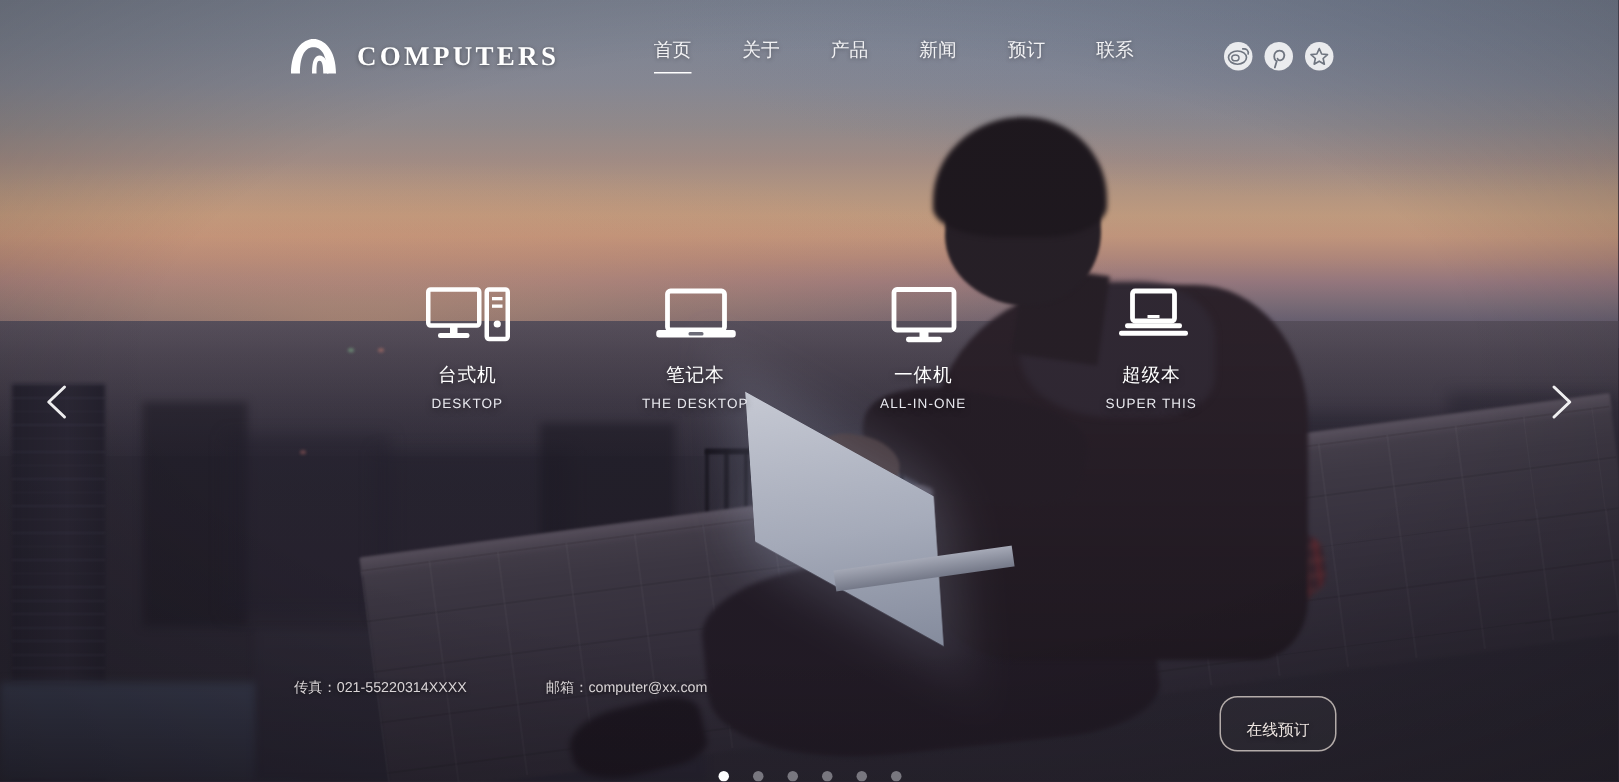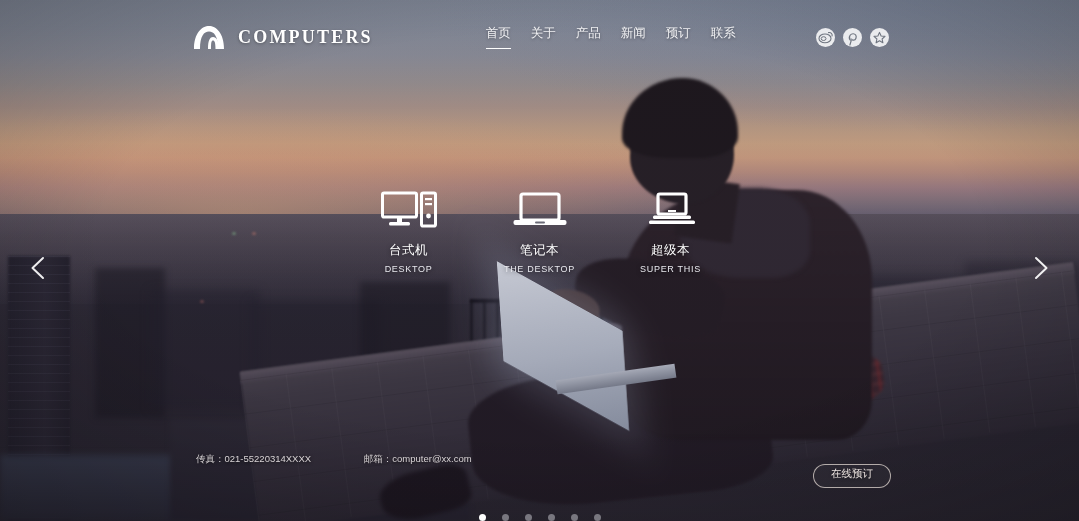--- a/index.html
+++ b/index.html
@@ -220,42 +220,42 @@
     display:flex; align-items:center; z-index:20;
   }
   .brand { display:flex; align-items:center; margin-left:192px; }
   .brand-mark { width:36px; height:26px; }
   .brand-text {
     color:#fff; font-size:18px; font-weight:bold; letter-spacing:2.2px;
     margin-left:10px; font-family:"Liberation Serif","DejaVu Serif",serif;
     text-shadow:0 1px 3px rgba(0,0,0,.35);
   }
 
-  .nav { display:flex; align-items:center; margin-left:113px; gap:20px; }
+  .nav { display:flex; align-items:center; margin-left:63px; gap:34px; }
   .nav-item {
     position:relative; color:#f2f2f4; font-size:12.5px;
     padding-bottom:7px; cursor:pointer; white-space:nowrap;
     text-shadow:0 1px 3px rgba(0,0,0,.35);
   }
   .nav-item.active::after {
     content:""; position:absolute; left:0; right:0; bottom:0;
     height:1.5px; background:#fff;
   }
 
   .socials { display:flex; align-items:center; gap:8px; margin-left:auto; margin-right:190px; }
   .soc {
     width:19px; height:19px; border-radius:50%;
     background:rgba(255,255,255,.85);
     display:flex; align-items:center; justify-content:center; cursor:pointer;
   }
 
   
   .products {
     position:absolute; left:0; top:186px; width:100%;
-    display:flex; justify-content:center; gap:36px; z-index:15;
+    display:flex; justify-content:center; gap:57px; z-index:15;
   }
   .prod { width:95px; text-align:center; cursor:pointer; }
   .prod-ico { height:48px; display:flex; align-items:center; justify-content:center; }
   .prod-cn {
     color:#fff; font-size:12.5px; margin-top:8px; letter-spacing:.5px;
     text-shadow:0 1px 4px rgba(0,0,0,.5);
   }
   .prod-en {
     color:#e8e8ee; font-size:9px; margin-top:5px; letter-spacing:.7px;
     text-shadow:0 1px 4px rgba(0,0,0,.5);
@@ -273,21 +273,21 @@
     position:absolute; left:196px; top:452px; z-index:18;
     color:#d9d4d6; font-size:9.5px; line-height:14.5px;
     text-shadow:0 1px 3px rgba(0,0,0,.6);
   }
   .contact div { white-space:nowrap; }
   .contact .mail { margin-left:34px;padding-left:16px; }
 
   .book-btn {
     position:absolute; right:188px; top:464px; z-index:18;
     border:1px solid rgba(226,216,210,.75); border-radius:12px;
-    color:#ece4e0; font-size:10.5px; padding:2px 17px 6px;
+    color:#ece4e0; font-size:10.5px; padding:15px 17px 6px;
     background:rgba(255,255,255,.03); cursor:pointer; white-space:nowrap;
     text-shadow:0 1px 3px rgba(0,0,0,.5);
   }
 
   .dots {
     position:absolute; left:0; bottom:0px; width:100%;
     display:flex; justify-content:center; gap:16px; z-index:18;
   }
   .dot {
     width:7px; height:7px; border-radius:50%;
@@ -421,20 +421,31 @@
         <svg viewBox="0 0 56 42" width="56" height="42">
           <rect x="9" y="5" width="38" height="26" rx="2" fill="none" stroke="#fff" stroke-width="3.2"></rect>
           <rect x="1.5" y="31" width="53" height="5" rx="2" fill="#fff"></rect>
           <rect x="23" y="32.4" width="10" height="2.2" rx="1" fill="#6c6c78"></rect>
         </svg>
       </div>
       <div class="prod-cn">笔记本</div>
       <div class="prod-en">THE DESKTOP</div>
     </div>
 
+    <div class="prod">
+      <div class="prod-ico">
+        <svg viewBox="0 0 56 42" width="56" height="42">
+          <rect x="8" y="4" width="40" height="27" rx="2" fill="none" stroke="#fff" stroke-width="3.2"></rect>
+          <rect x="25" y="31" width="6" height="5" fill="#fff"></rect>
+          <rect x="16" y="35.5" width="24" height="3.6" rx="1.6" fill="#fff"></rect>
+        </svg>
+      </div>
+      <div class="prod-cn">一体机</div>
+      <div class="prod-en">ALL-IN-ONE</div>
+    </div>
 
 
     <div class="prod">
       <div class="prod-ico">
         <svg viewBox="0 0 56 42" width="56" height="42">
           <rect x="15" y="5" width="28" height="20" rx="1.8" fill="none" stroke="#fff" stroke-width="3.2"></rect>
           <rect x="25" y="21" width="8" height="2" fill="#fff"></rect>
           <rect x="10" y="26.5" width="38" height="3.4" rx="1.5" fill="#fff"></rect>
           <rect x="6" y="31.5" width="46" height="3.4" rx="1.5" fill="#fff"></rect>
         </svg>

